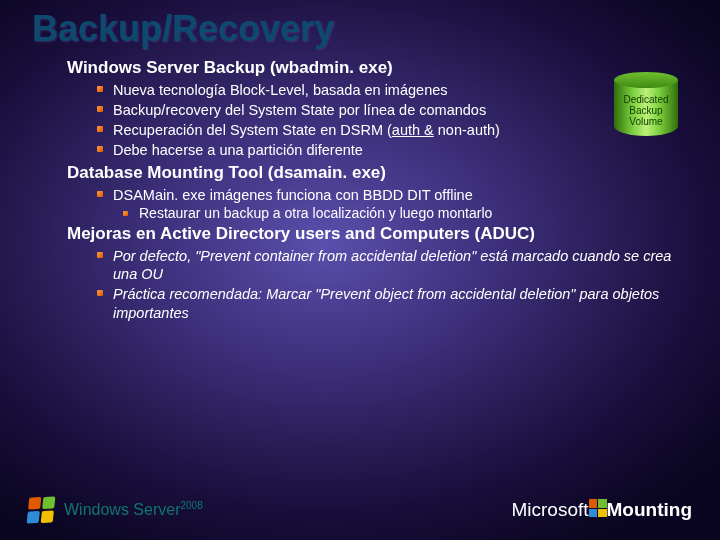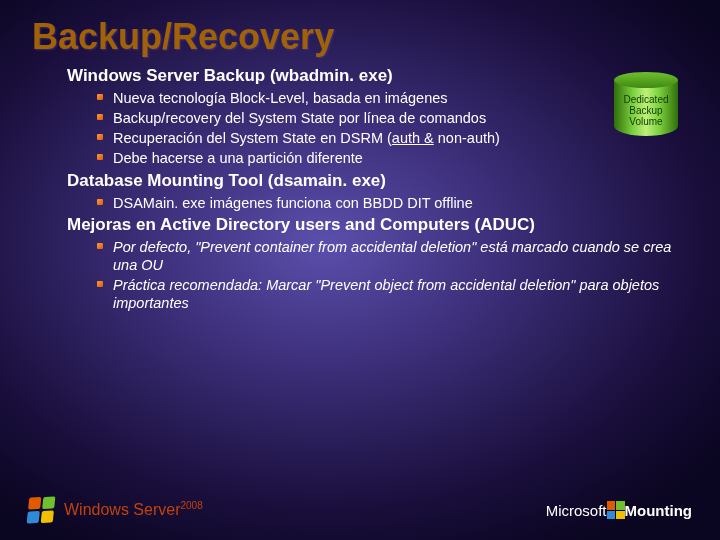--- a/index.html
+++ b/index.html
@@ -1,21 +1,21 @@
 <!DOCTYPE html>
 <html><head>
 <meta charset="utf-8">
 <style>
   html,body{margin:0;padding:0}
   body{width:720px;height:540px;overflow:hidden;
        background:radial-gradient(ellipse 500px 350px at 45% 45%,#5a4fac 0%,#3d2f7a 35%,#1a0f3d 75%,#0a0520 100%);
        font-family:"Segoe UI",Arial,sans-serif;position:relative}
-  .title{font-size:36px;font-weight:700;color:#a16207;
+  .title{font-size:36px;font-weight:700;color:#0c4a6e;
          text-shadow:1px 1px 2px rgba(90,70,160,.5);
-         padding:16px 0 6px 32px}
+         padding:8px 0 6px 32px}
   .content{padding:0 32px 0 67px;position:relative}
   .h1{color:#fff;font-weight:700;font-size:17px;margin:2px 0 2px 0}
   ul{list-style:none;margin:0;padding:0}
   li{position:relative;padding-left:16px;line-height:1.25}
   li::before{content:"";position:absolute;left:0;top:.42em;width:6px;height:6px;
              background:linear-gradient(135deg,#ff9a3c,#e05a00);border-radius:1px}
   .l1{margin-left:30px}
   .l1 li{color:#fff;font-size:14.5px;padding:1px 0 1px 16px}
   .l2{margin-left:56px}
   .l2 li{color:#fff;font-size:14px;padding:0 0 0 16px}
@@ -24,31 +24,31 @@
   .db{position:absolute;right:42px;top:72px;width:64px;height:72px}
   .db .top{width:64px;height:16px;border-radius:50%;
            background:linear-gradient(#6fbf2f,#3f8a12);position:absolute;top:0}
   .db .body{width:64px;height:56px;position:absolute;top:8px;
             background:linear-gradient(90deg,#2f6e0a,#7ed23f 30%,#bdf07a 50%,#7ed23f 70%,#2f6e0a);
             border-radius:0 0 32px 32px/0 0 10px 10px}
   .db .lbl{position:absolute;top:22px;width:64px;text-align:center;color:#103b00;
            font-size:10px;line-height:1.1;font-weight:400}
   .footer{position:absolute;left:0;right:0;bottom:0;height:60px;
           display:flex;justify-content:space-between;align-items:center;padding:0 28px}
-  .ws{display:flex;align-items:center;gap:10px;color:#c2410c;font-size:16px}
+  .ws{display:flex;align-items:center;gap:10px;color:#0f766e;font-size:16px}
   .flag{width:26px;height:26px;display:grid;grid-template:1fr 1fr/1fr 1fr;gap:2px;
         transform:skewX(-8deg) rotate(-2deg)}
   .flag span{border-radius:2px}
   .flag span:nth-child(1){background:#e05a00}
   .flag span:nth-child(2){background:#6fbf2f}
   .flag span:nth-child(3){background:#2f8ad8}
   .flag span:nth-child(4){background:#f0c000}
   .ws .srv{font-weight:400}
   .ws .yr{font-size:10px;vertical-align:super}
-  .tn{color:#fff;font-size:15px;display:flex;align-items:flex-end;}
+  .tn{color:#fff;font-size:19px;display:flex;align-items:flex-start;}
   .tn .ms{font-weight:400}
   .tn .t{font-weight:700}
   .tn .sq{display:grid;grid-template:1fr 1fr/1fr 1fr;gap:1px;width:18px;height:18px}
   .tn .sq span{background:#fff}
   .tn .sq span:nth-child(1){background:#e05a00}
   .tn .sq span:nth-child(2){background:#6fbf2f}
   .tn .sq span:nth-child(3){background:#2f8ad8}
   .tn .sq span:nth-child(4){background:#f0c000}
   u{text-decoration:underline}
 </style>
@@ -74,20 +74,23 @@
     <li>Nueva tecnología Block-Level, basada en imágenes</li>
     <li>Backup/recovery del System State por línea de comandos</li>
     <li><span>Recuperación del System State en DSRM (</span><u>auth &amp;</u><span> non-auth)</span></li>
     <li>Debe hacerse a una partición diferente</li>
   </ul>
 
   <div class="h1">Database Mounting Tool (dsamain. exe)</div>
   <ul class="l1">
     <li>DSAMain. exe imágenes funciona con BBDD DIT offline</li>
   </ul>
+  <ul class="l2">
+    <li>Restaurar un backup a otra localización y luego montarlo</li>
+  </ul>
 
   <div class="h1">Mejoras en Active Directory users and Computers (ADUC)</div>
   <ul class="l1">
     <li class="italic">Por defecto, "Prevent container from accidental deletion" está marcado cuando se crea una OU</li>
     <li class="italic">Práctica recomendada: Marcar "Prevent object from accidental deletion" para objetos importantes</li>
   </ul>
 
 </div>
 
 <div class="footer">

